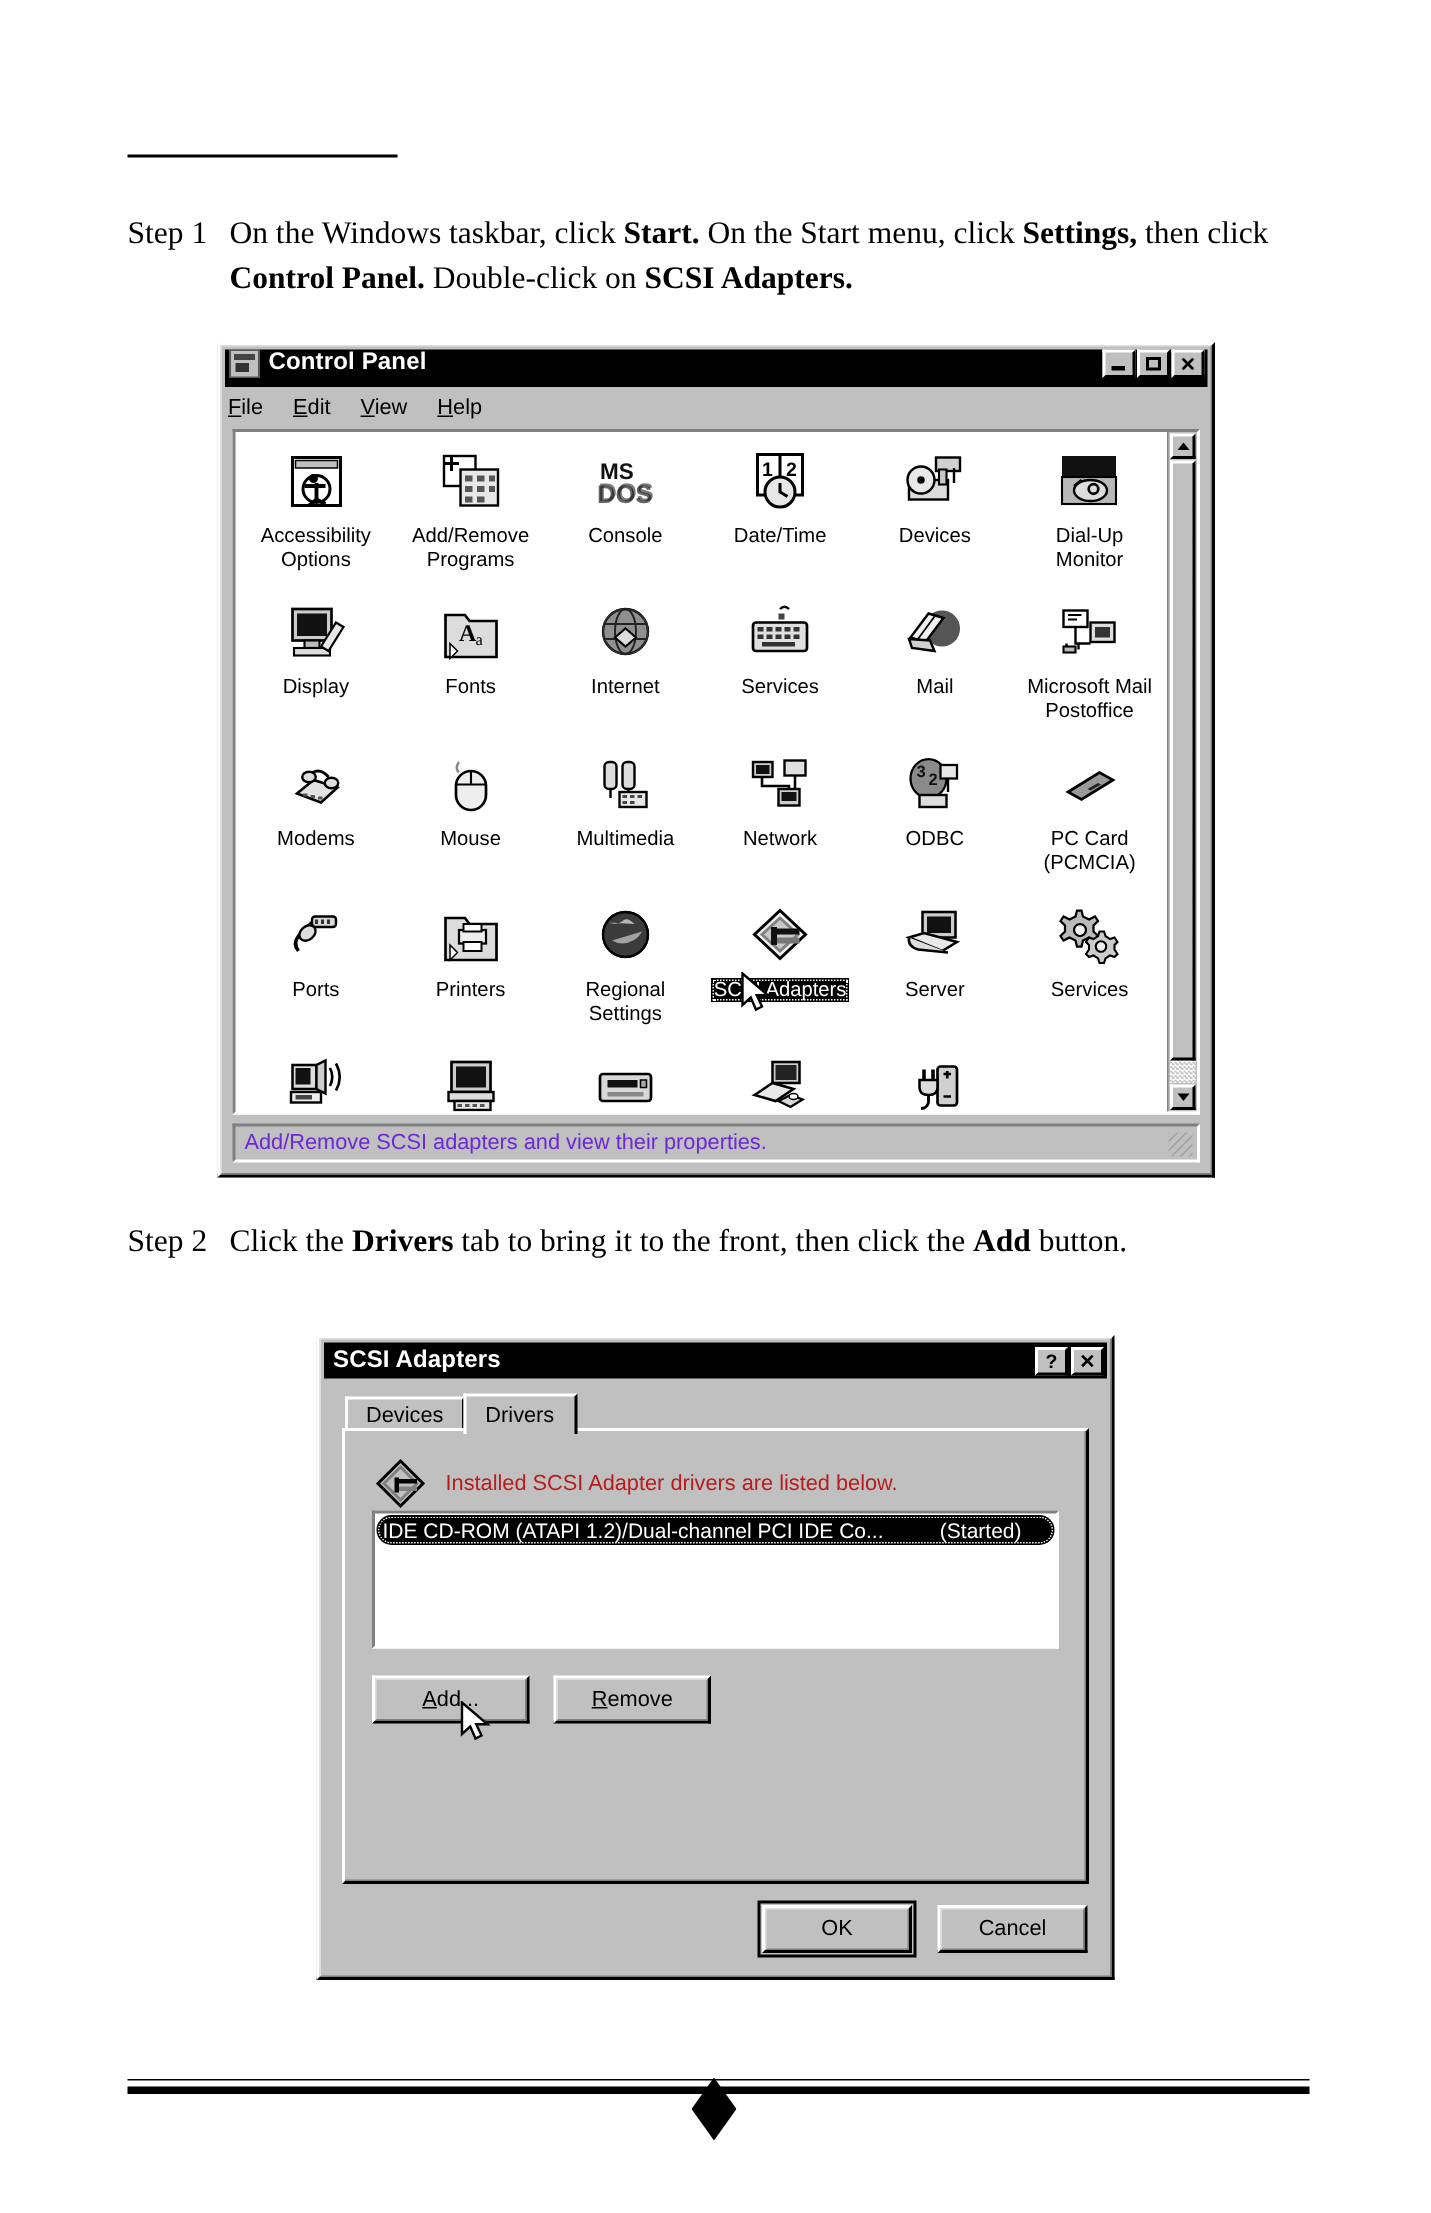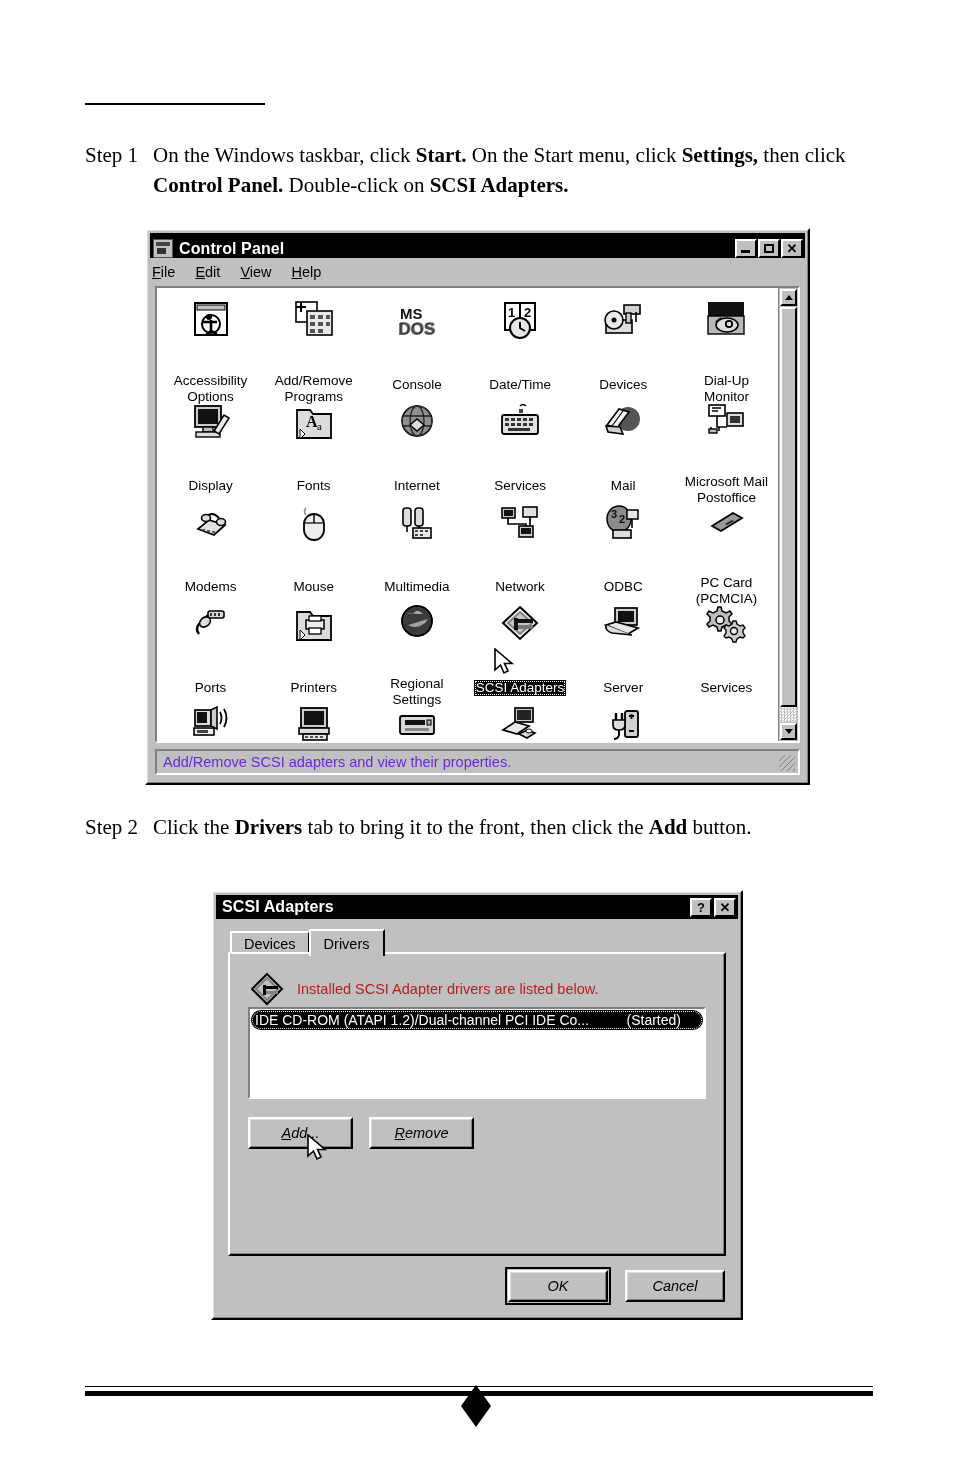--- a/index.html
+++ b/index.html
@@ -71,21 +71,21 @@
     border-left: 1px solid #dfdfdf;
     border-right: 1px solid #808080;
     border-bottom: 1px solid #808080;
     pointer-events: none;
   }
 
   .titlebar {
     position: absolute;
     left: 3px; right: 3px; top: 3px; height: 25px;
     background: #000000;
-    display: flex; align-items: flex-end;
+    display: flex; align-items: flex-start;
   }
   .title-icon {
     width: 18px; height: 17px; margin-left: 3px; margin-right: 6px;
     background: #c0c0c0;
     border: 1px solid #555;
     position: relative; flex: none;
   }
   .title-icon::before {
     content:""; position:absolute; left:2px; top:2px; right:2px; height:4px;
     background:#444;
@@ -147,21 +147,20 @@
     position: absolute;
     left: 0; top: 4px; right: 20px; bottom: 0;
     display: grid;
     grid-template-columns: repeat(6, 1fr);
     grid-auto-rows: 101px;
     padding-left: 2px;
   }
   .cpitem {
     display: flex; flex-direction: column; align-items: center;
     padding-top: 6px;
-    gap: 28px;
   }
   .cpicon {
     width: 46px; height: 46px; position: relative;
     display: flex; align-items: center; justify-content: center;
   }
   .cplabel {
     margin-top: 5px;
     font-family: "Liberation Sans", sans-serif;
     font-size: 13.5px;
     line-height: 15.5px;
@@ -297,21 +296,20 @@
 
   .btnrow { position:absolute; left:18px; top:163px; display:flex; gap:16px; }
   .w95btn {
     background:#c0c0c0;
     border-top:2px solid #ffffff; border-left:2px solid #ffffff;
     border-right:2px solid #000; border-bottom:2px solid #000;
     box-sizing:border-box;
     font-family:"Liberation Sans", sans-serif; font-size:14.5px; color:#000;
     display:flex; align-items:center; justify-content:center;
     position:relative;
-    font-style:italic;
   }
   .w95btn .inn {
     position:absolute; inset:0;
     border-top:1px solid #dfdfdf; border-left:1px solid #dfdfdf;
     border-right:1px solid #808080; border-bottom:1px solid #808080;
     pointer-events:none;
   }
   .btn-add { width:105px; height:32px; }
   .btn-remove { width:105px; height:32px; }
   .okrow { position:absolute; right:16px; bottom:16px; display:flex; gap:17px; }

